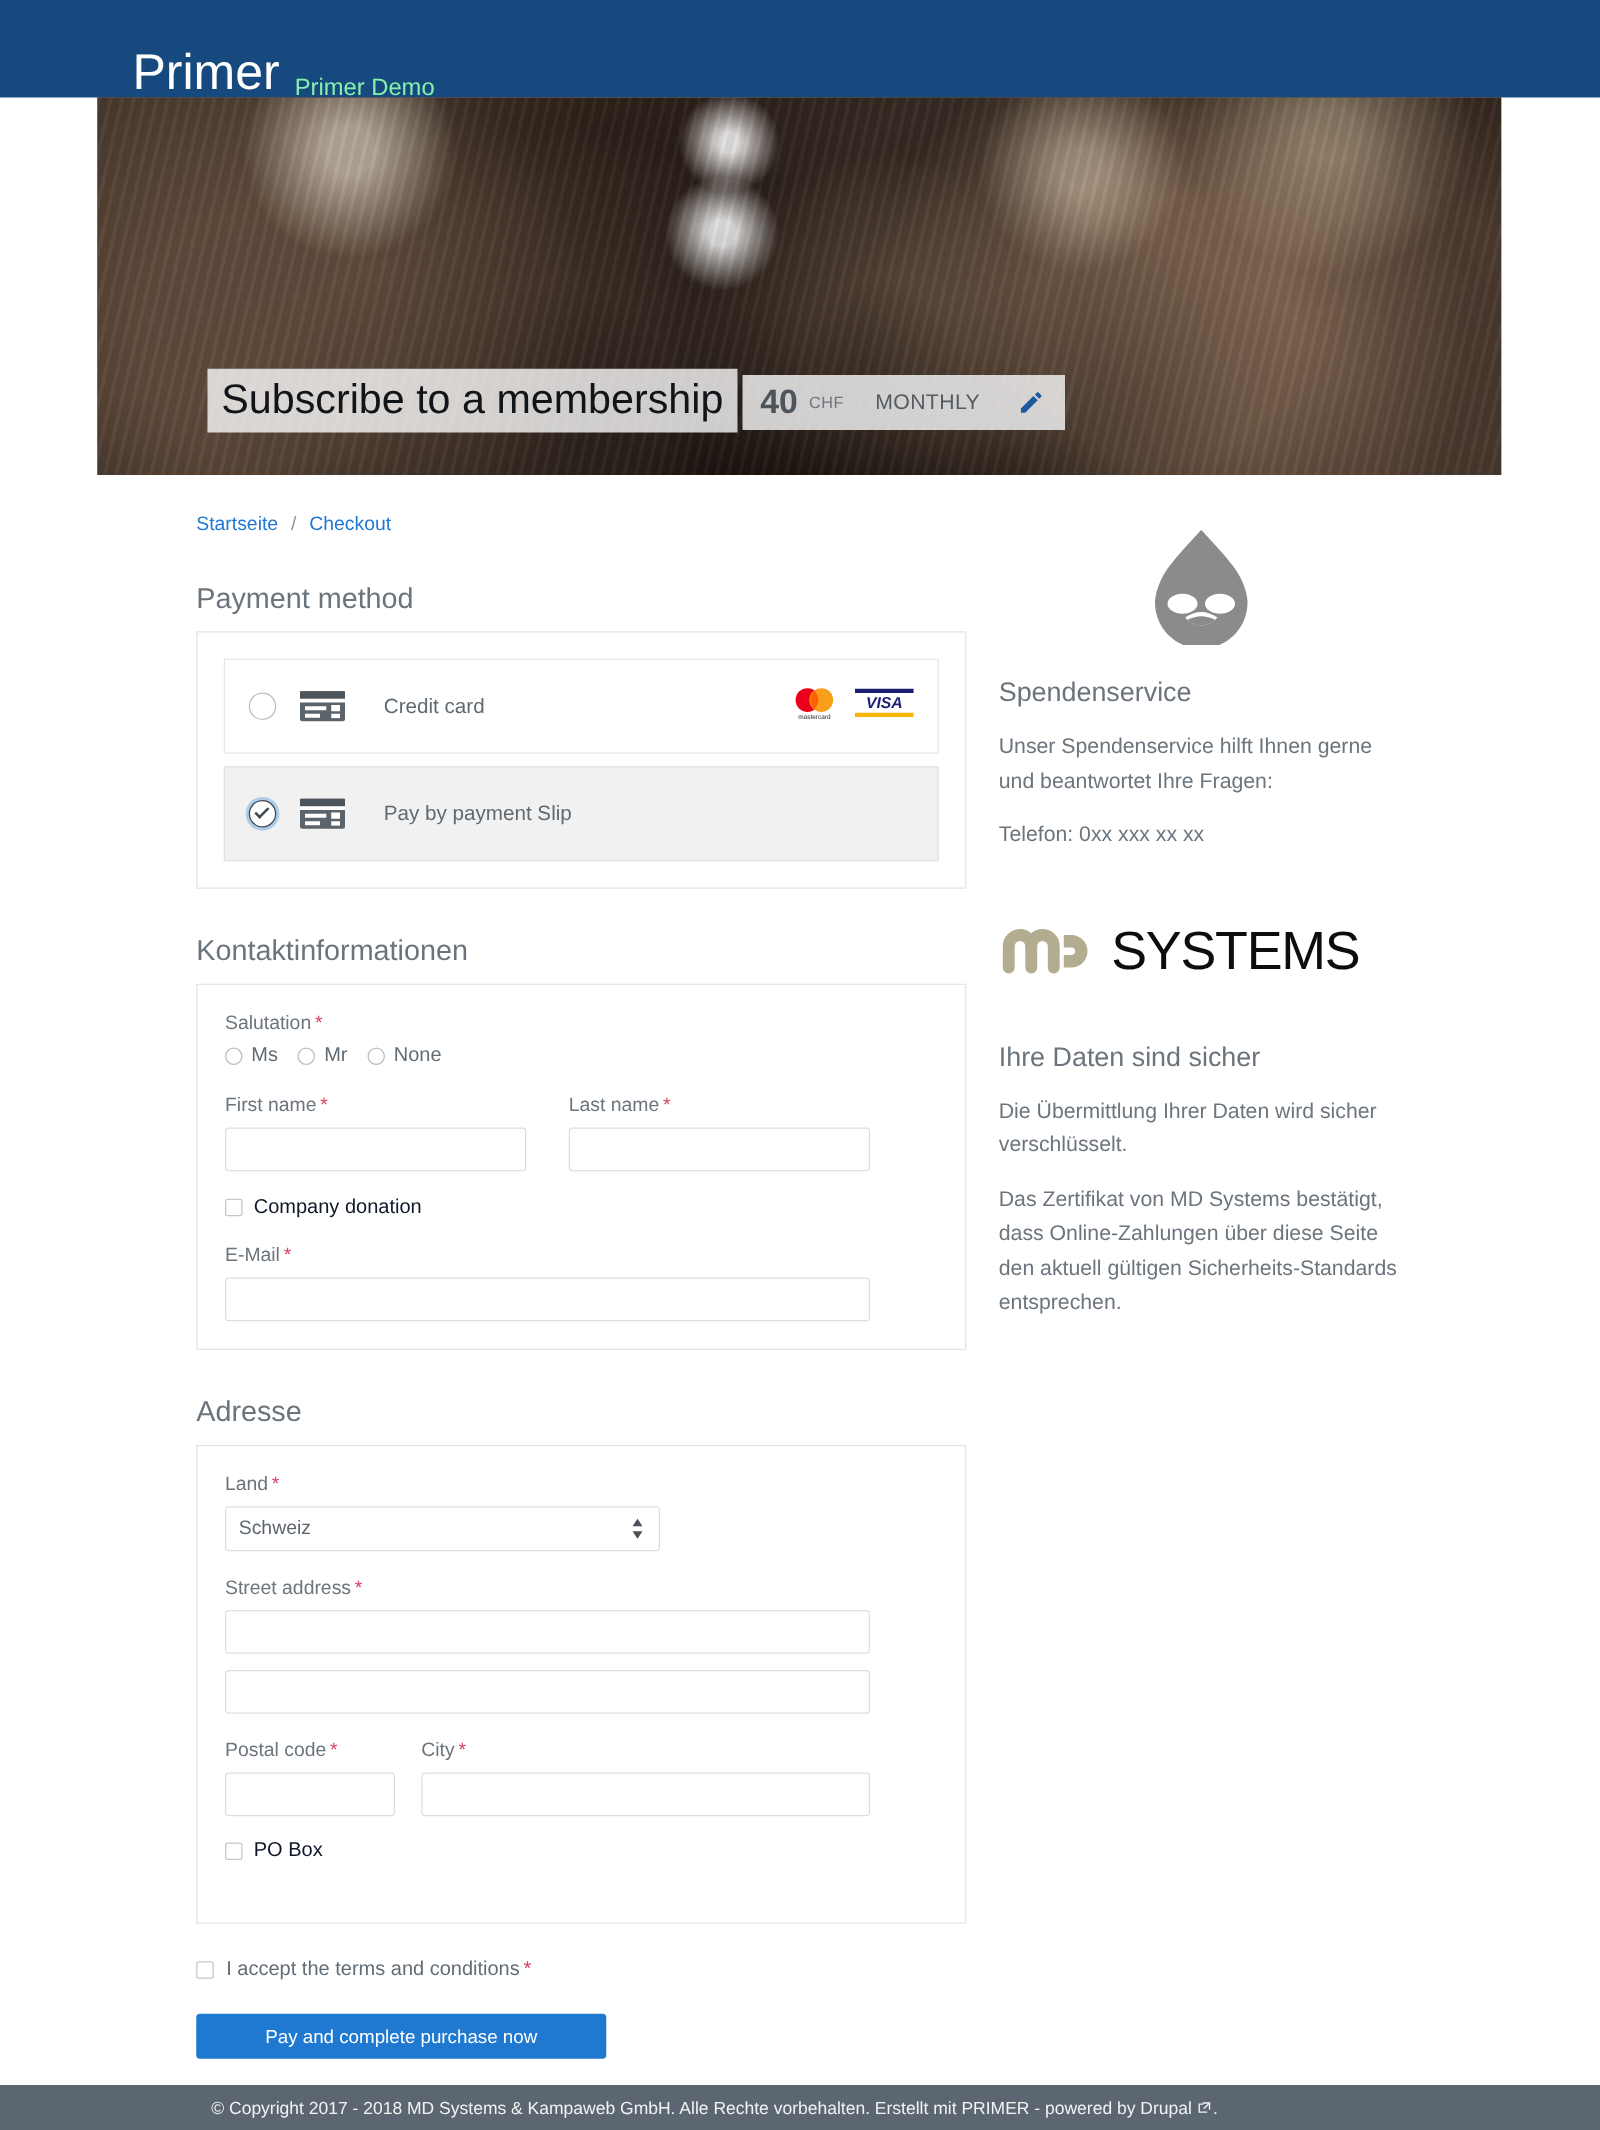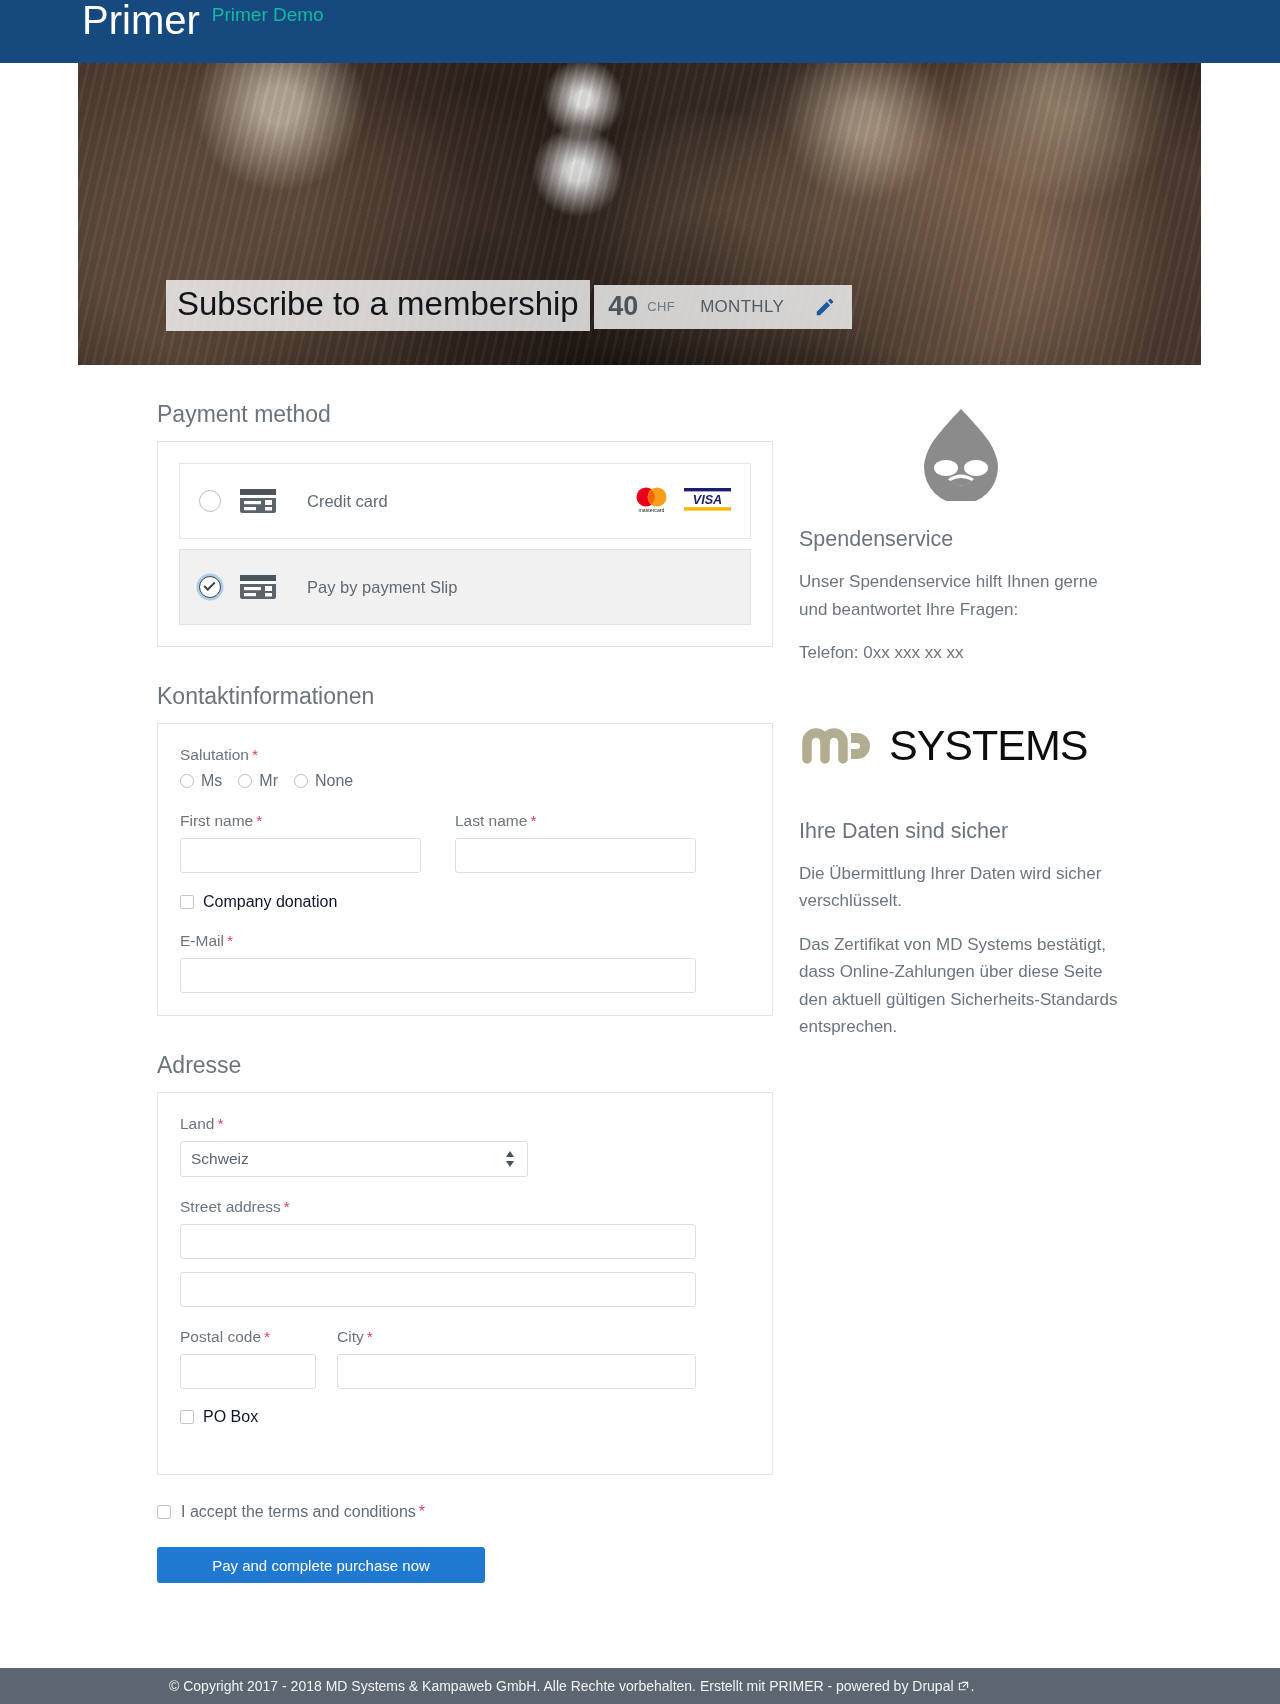--- a/index.html
+++ b/index.html
@@ -9,34 +9,34 @@
     background:#ffffff;
     font-family:"Liberation Sans", sans-serif;
     color:#5a6570;
     overflow:hidden;
   }
   .page { width:1280px; min-height:1704px; position:relative; background:#fff; }
 
   
   .site-header {
     background:#164a7e;
-    height:63px;
+    height:78px;
     display:flex;
-    align-items:flex-start;
-    padding-left:82px;
+    align-items:flex-end;
+    padding-left:106px;
   }
   .brand-logo {
     color:#ffffff;
     font-size:40px;
     line-height:40px;
     font-weight:400;
     letter-spacing:0px;
   }
   .brand-sub {
-    color:#14b8a6;
+    color:#86efac;
     font-size:19px;
     margin-left:12px;
     position:relative;
     top:4px;
   }
 
   
   .hero {
     position:relative;
     margin:0 79px 0 78px;
@@ -252,20 +252,25 @@
           </svg>
         </span>
       </div>
     </div>
   </div>
 
   <div class="container">
 
     <div class="left-col">
 
+      <div class="breadcrumb">
+        <a href="#">Startseite</a>
+        <span class="sep">/</span>
+        <a href="#">Checkout</a>
+      </div>
 
       <h2 class="section-title">Payment method</h2>
 
       <div class="panel pm">
 
         <div class="pm-option">
           <span class="pm-radio">
             <span class="ring"></span>
           </span>
           <span class="card-glyph">

